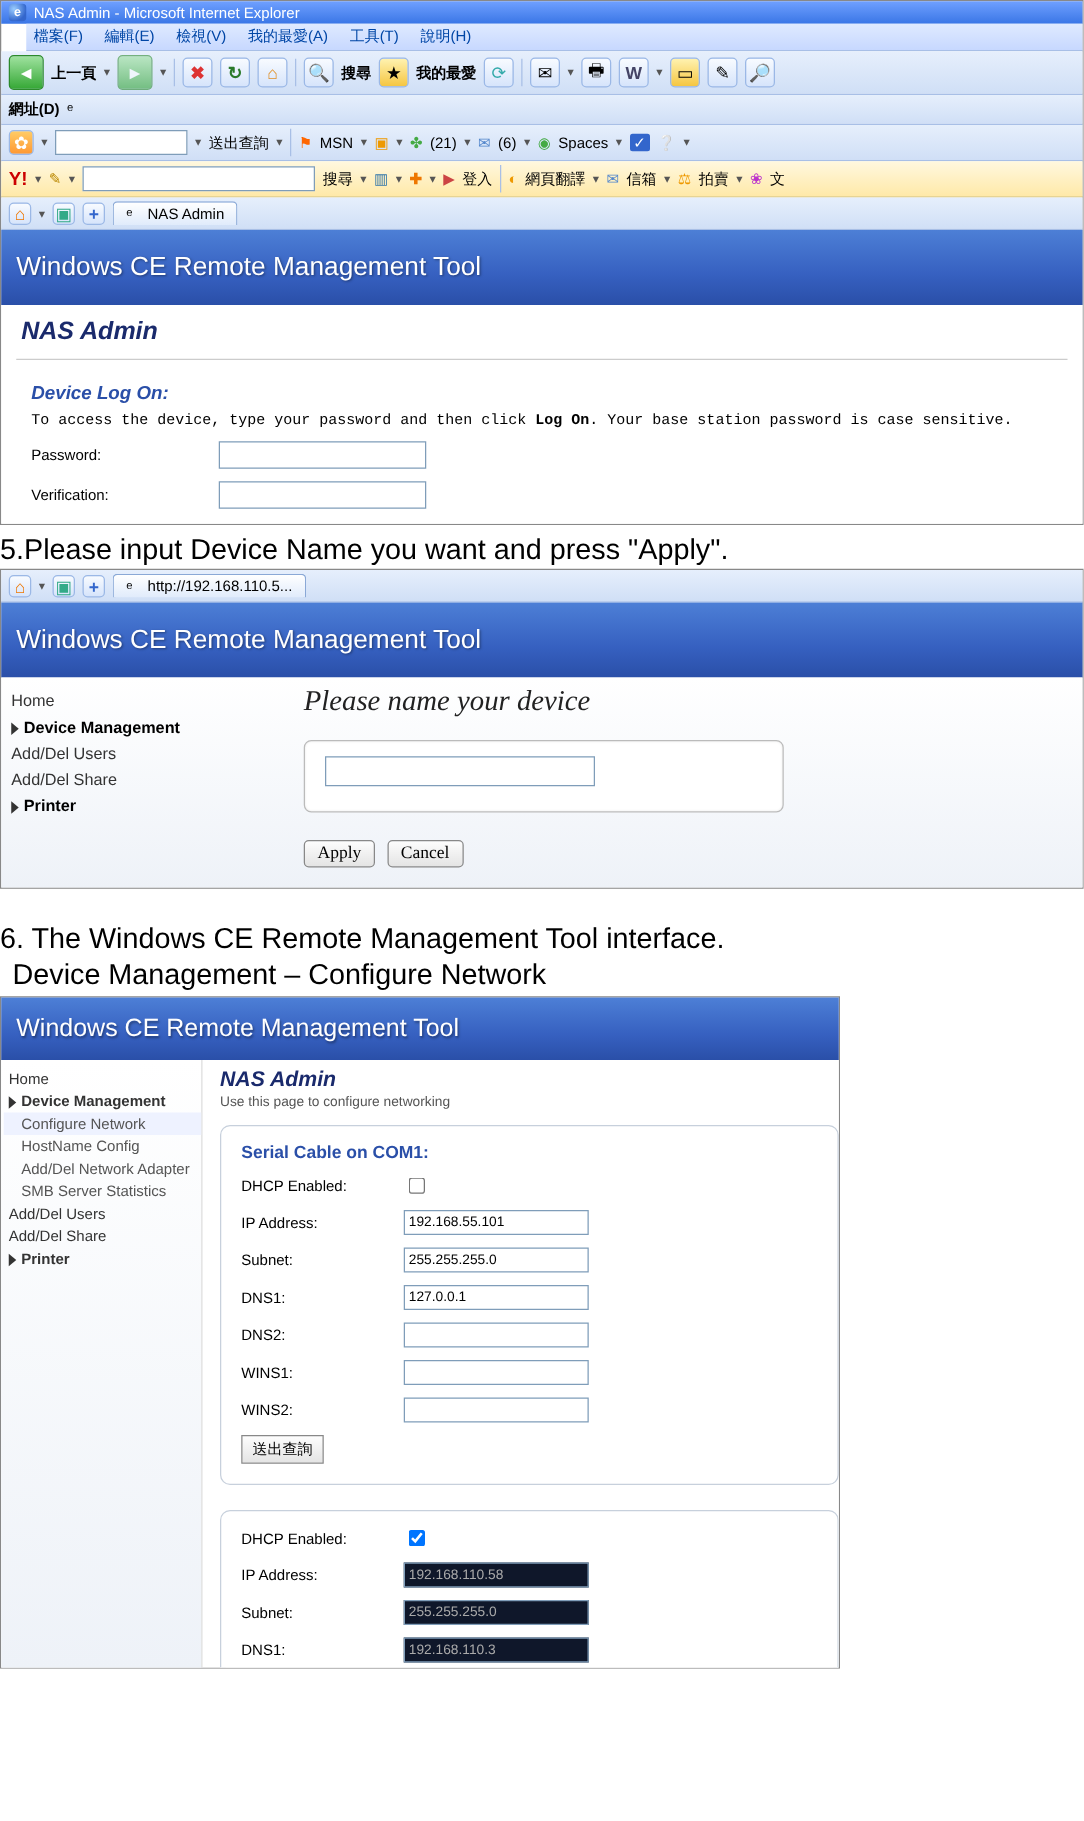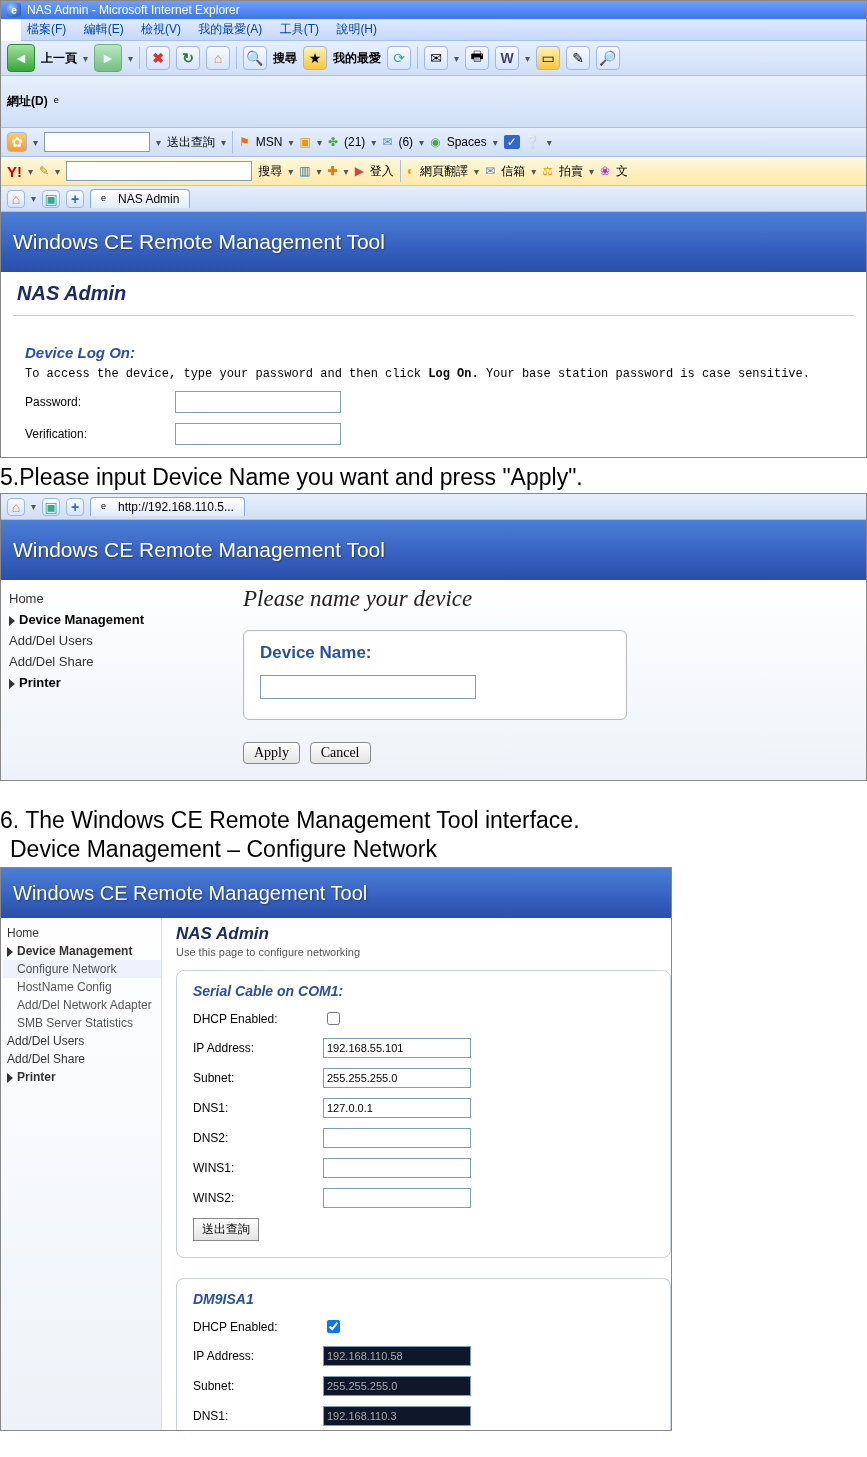--- a/index.html
+++ b/index.html
@@ -54,21 +54,21 @@
     border: 1px solid #9bb8e6;
   }
   .ico.big { width: 26px; height: 26px; }
   .ico.green { background: linear-gradient(#9fe29f,#36a836); color:#fff; border-color:#2c8a2c;}
   .ico.red   { font-weight:bold; color:#d33; }
   .ico.ylw   { background: linear-gradient(#fff2b0,#f5c642); }
   .tsep { width:1px; height:22px; background:#a8bfe6; }
   .txt12 { font-size:12px;font-weight:bold; }
   .addrbar {
     background: linear-gradient(#e6effc,#d0dff6);
-    padding: 17px 6px;
+    padding: 3px 6px;
     display: flex; align-items: center; gap:6px;
     border-bottom: 1px solid #a8bfe6;
   }
   .addrinput { flex: 1; }
   .addrinput input {
     width: 100%; font-size: 12px; padding: 1px 4px; border:1px solid #7f9db9;
   }
   .toolbar2, .toolbar3 {
     background: linear-gradient(#e6effc,#d0dff6);
     padding: 3px 6px;
@@ -101,21 +101,21 @@
   }
   .banner.small { font-size:20px; height:50px; }
   .whitepanel { background:#fff; }
   .nas-title {
     font-style: italic; font-weight:bold; color:#1a2a6c; font-size:20px;
     padding: 10px 16px 6px 16px;
   }
   .logon-box {
     margin: 4px 12px 0 12px;
     border-top:1px solid #ccc;
-    padding: 28px 12px 12px 12px;
+    padding: 18px 12px 12px 12px;
     font-size:12px;
   }
   .logon-h {
     color:#2a4fa8; font-weight:bold; font-size:15px; margin-bottom:6px;
     font-style: italic;
   }
   .formrow { display:flex; align-items:center; margin-top:10px; }
   .formrow label { width:150px; }
   .formrow input { border:1px solid #7f9db9; height:18px; width:160px; }
   
@@ -165,21 +165,21 @@
   .side3 .itm.bold { font-weight:bold; }
   .side3 .sub { padding-left:14px; color:#555; }
   .side3 .sub.sel { background:#eef2ff; }
   .main3 { flex:1; padding:6px 0 0 14px; font-size:12px; }
   .nas3 { font-style:italic; font-weight:bold; color:#1a2a6c; font-size:17px; }
   .desc3 { font-size:11px; color:#555; margin:2px 0 12px 0;}
   .panel3 {
     border:1px solid #c7d0dc; border-radius:8px; padding:12px 16px 16px 16px;
     margin-bottom:20px; background:#fff;
   }
-  .panel3h { color:#2a4fa8; font-weight:bold; font-size:14px; margin-bottom:10px; font-style:italic;}
+  .panel3h { color:#2a4fa8; font-weight:bold; font-size:14px; margin-bottom:10px; }
   .frow { display:flex; align-items:center; margin-bottom:10px; }
   .frow label { width:130px; }
   .frow input[type=text] { border:1px solid #7f9db9; height:16px; width:140px; font-size:11px; padding:1px 3px;}
   .frow input[disabled] { background:#0f172a; color:#aaa; }
   .submitbtn {
     font-size:12px; border:1px solid #888; background:linear-gradient(#fdfdfd,#e4e4e4);
     padding:2px 8px;
   }
   .carrot { font-size:10px; color:#555; }
 </style>
@@ -334,21 +334,20 @@
     <div class="side2">
       <div class="itm">Home</div>
       <div class="itm bold"><span class="tri"></span><span>Device Management</span></div>
       <div class="itm">Add/Del Users</div>
       <div class="itm">Add/Del Share</div>
       <div class="itm bold"><span class="tri"></span><span>Printer</span></div>
     </div>
     <div class="main2">
       <div class="main2h">Please name your device</div>
       <div class="dvbox">
-        <div class="dvboxh">Device Name:</div>
         <input type="text" style="">
       </div>
       <div class="btnrow">
         <button>Apply</button>
         <button>Cancel</button>
       </div>
     </div>
   </div>
 </div>
 
@@ -403,21 +402,20 @@
             <input type="text" style="">
           </div>
         <div class="frow">
             <label>WINS2:</label>
             <input type="text" style="">
           </div>
         <button class="submitbtn">送出查詢</button>
       </div>
 
       <div class="panel3" style="border-bottom:none;border-bottom-left-radius:0;border-bottom-right-radius:0;padding-bottom:4px;margin-bottom:0">
-        <div class="panel3h">DM9ISA1</div>
         <div class="frow">
             <label>DHCP Enabled:</label>
             <input type="checkbox" checked="" style="">
           </div>
         <div class="frow">
             <label>IP Address:</label>
             <input type="text" disabled="" value="192.168.110.58" style="">
           </div>
         <div class="frow">
             <label>Subnet:</label>

